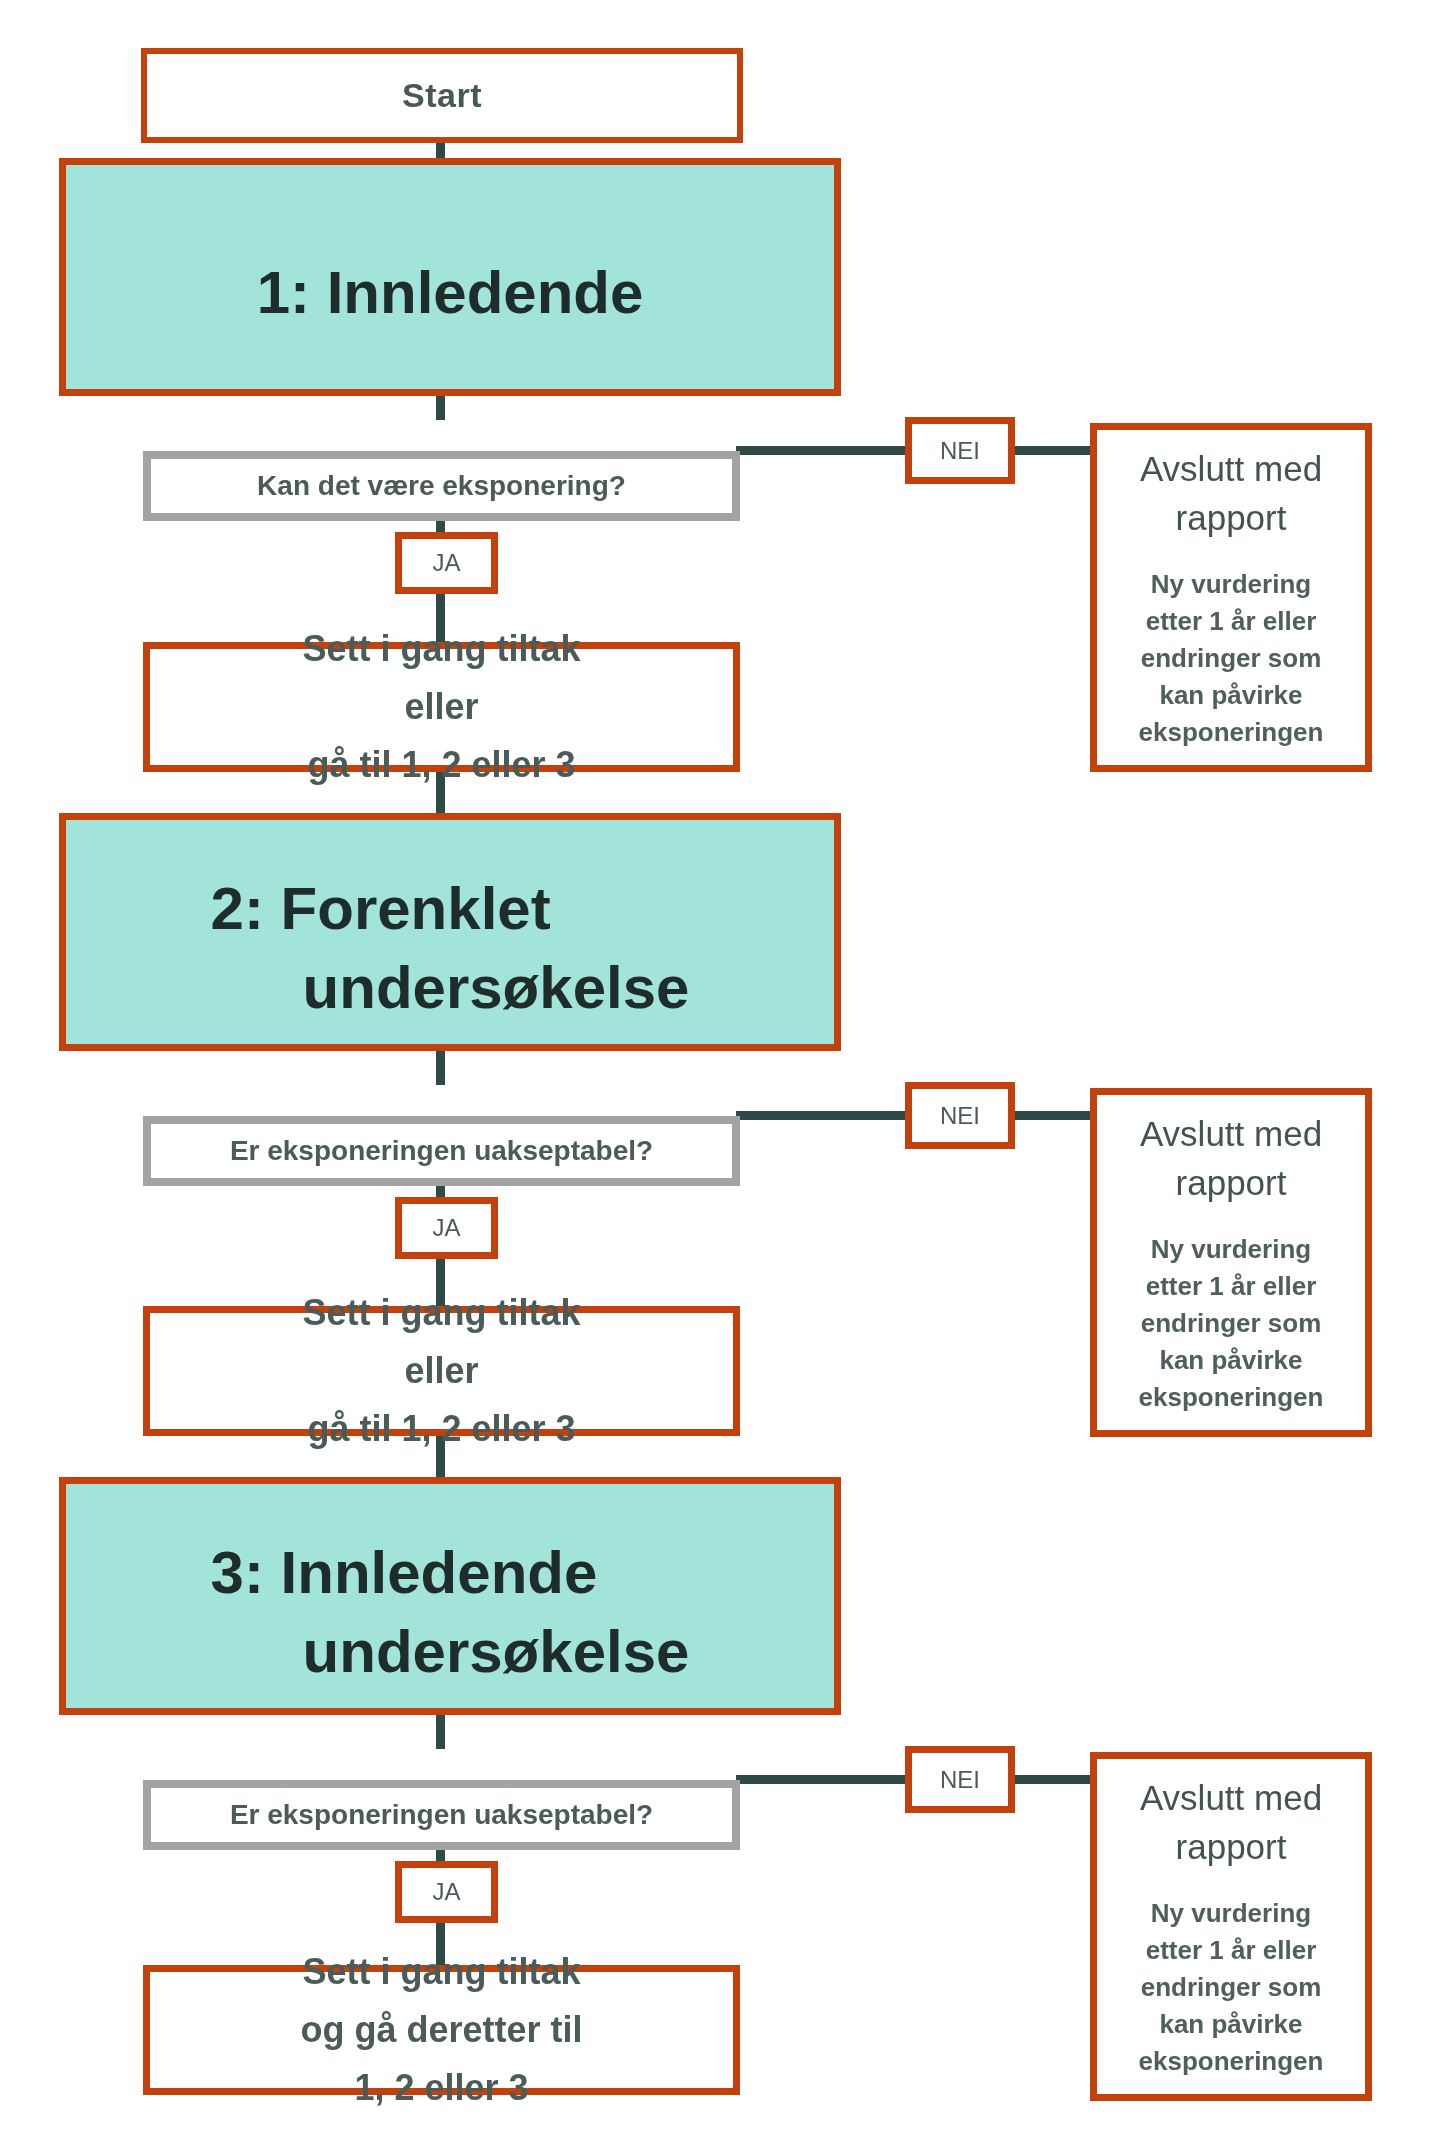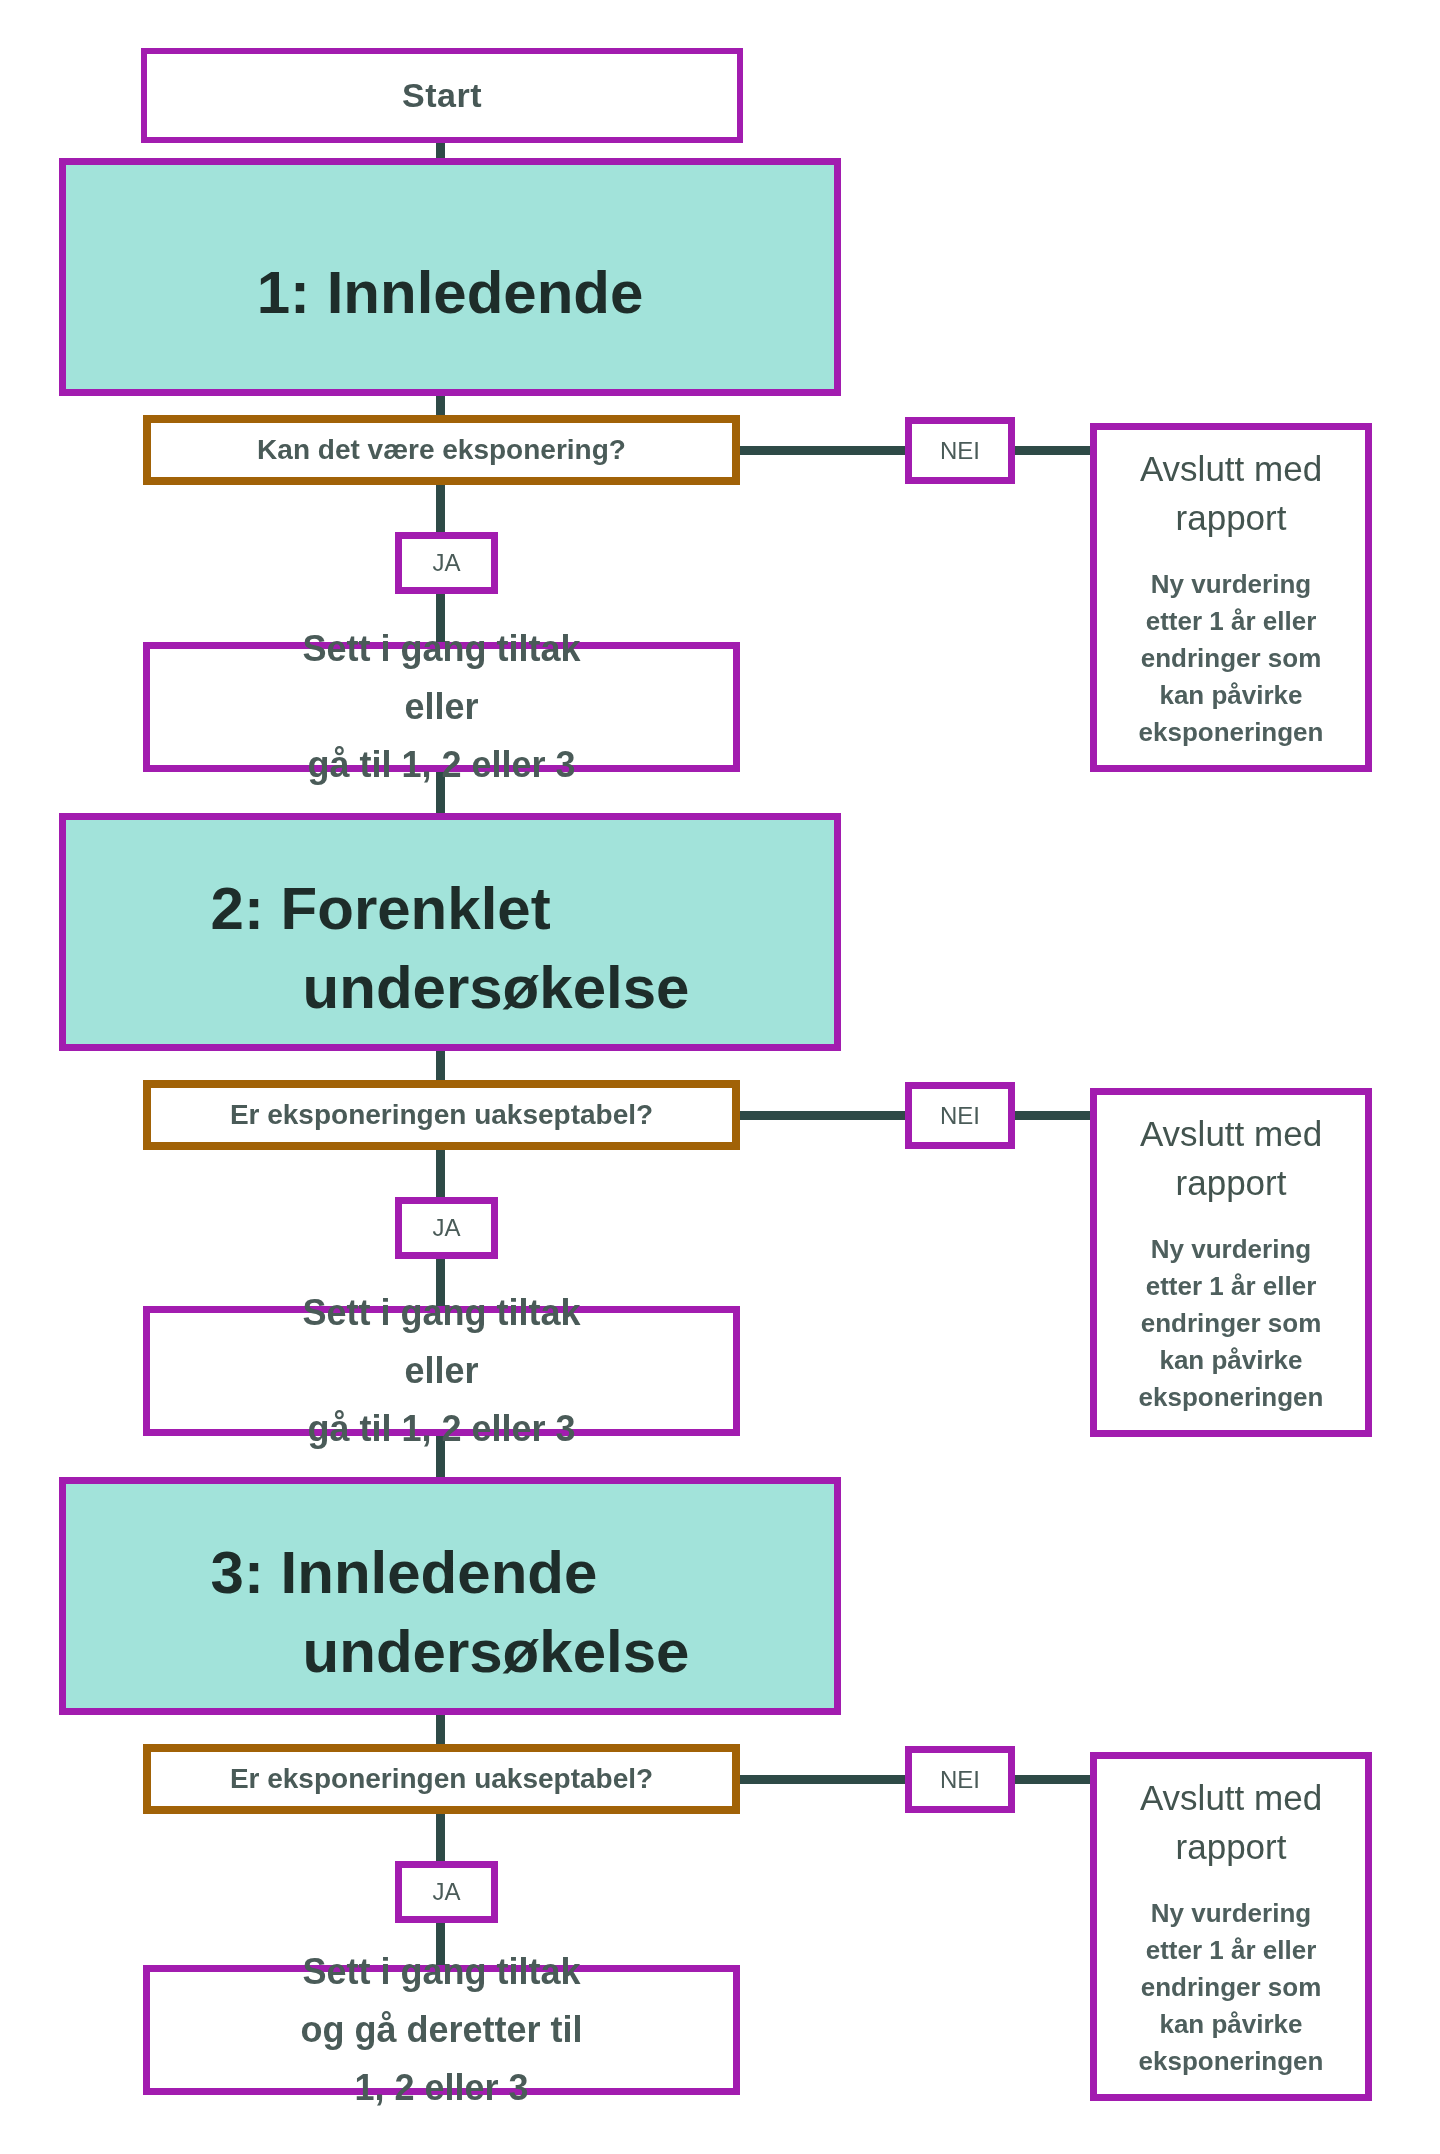--- a/index.html
+++ b/index.html
@@ -12,21 +12,21 @@
     overflow:hidden;
   }
   
   .vline { position:absolute; width:9px; background:#2e4a47; left:436px; z-index:0; }
   .hline { position:absolute; height:9px; background:#2e4a47; z-index:0; }
 
   
   .box {
     position:absolute;
     background:#ffffff;
-    border:7px solid #a21caf;
+    border:7px solid #c2410c;
     box-sizing:border-box;
     display:flex;
     flex-direction:column;
     align-items:center;
     justify-content:center;
     text-align:center;
     z-index:1;
   }
   .start-box { border-width:6px; }
   .start-label { font-size:34px; font-weight:bold; color:#475856; letter-spacing:0.5px; }
@@ -35,21 +35,21 @@
   .stage-title {
     font-size:60px;
     font-weight:bold;
     color:#1e2d2a;
     line-height:1.32;
     text-align:left;
     margin-top:32px;
   }
   .stage-title .indent { margin-left:92px; }
 
-  .orange { border:8px solid #a16207; }
+  .orange { border:8px solid #a3a3a3;margin-top:36px; }
   .question-label { font-size:28px; font-weight:bold; color:#4a5b58; white-space:nowrap; }
 
   .small-label { font-size:24px; font-weight:normal; color:#4a5b58; }
 
   .action-text { font-size:36px; font-weight:bold; color:#4a5b58; line-height:1.62; }
 
   .end-title { font-size:35px; font-weight:normal; color:#43544f; line-height:1.4; }
   .end-body  { font-size:26px; font-weight:bold; color:#4e5f5d; line-height:1.42; margin-top:24px; }
 </style>
 </head>

